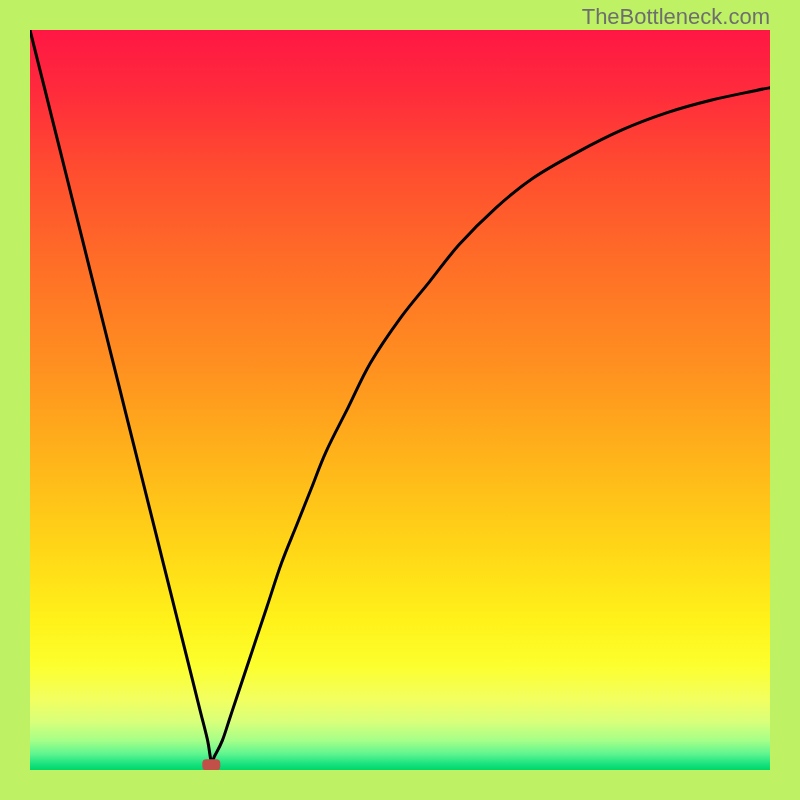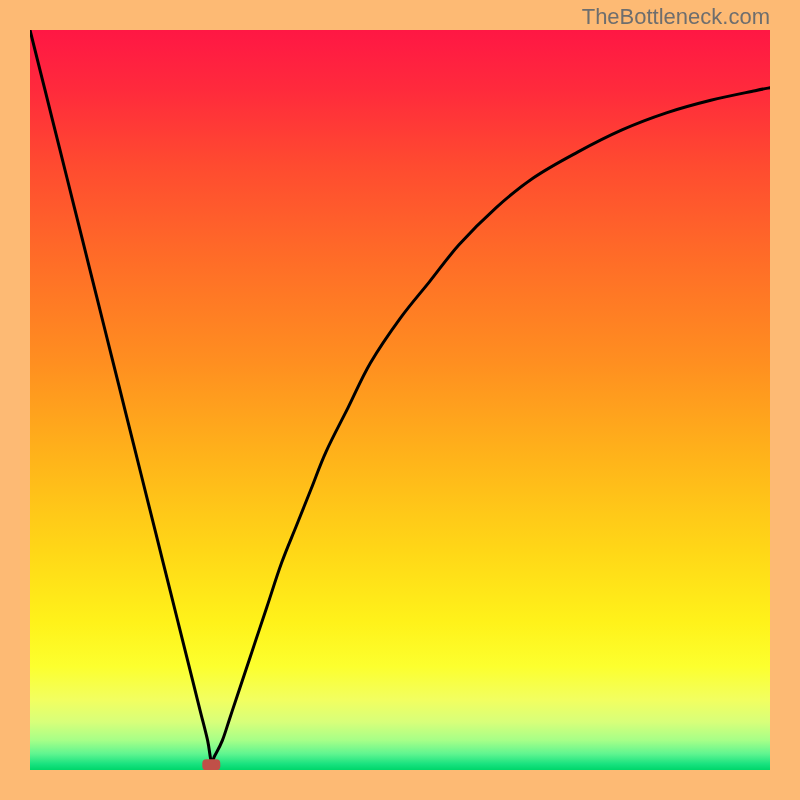--- a/index.html
+++ b/index.html
@@ -10,21 +10,21 @@
     background: #000;
     overflow: hidden;
     font-family: Arial, Helvetica, sans-serif;
   }
   .frame {
     position: absolute;
     left: 0;
     top: 0;
     width: 800px;
     height: 800px;
-    background: #fdba74;
+    background: #bef264;
   }
   .plot {
     position: absolute;
     left: 30px;
     top: 30px;
     width: 740px;
     height: 740px;
     overflow: hidden;
   }
   .attribution {

